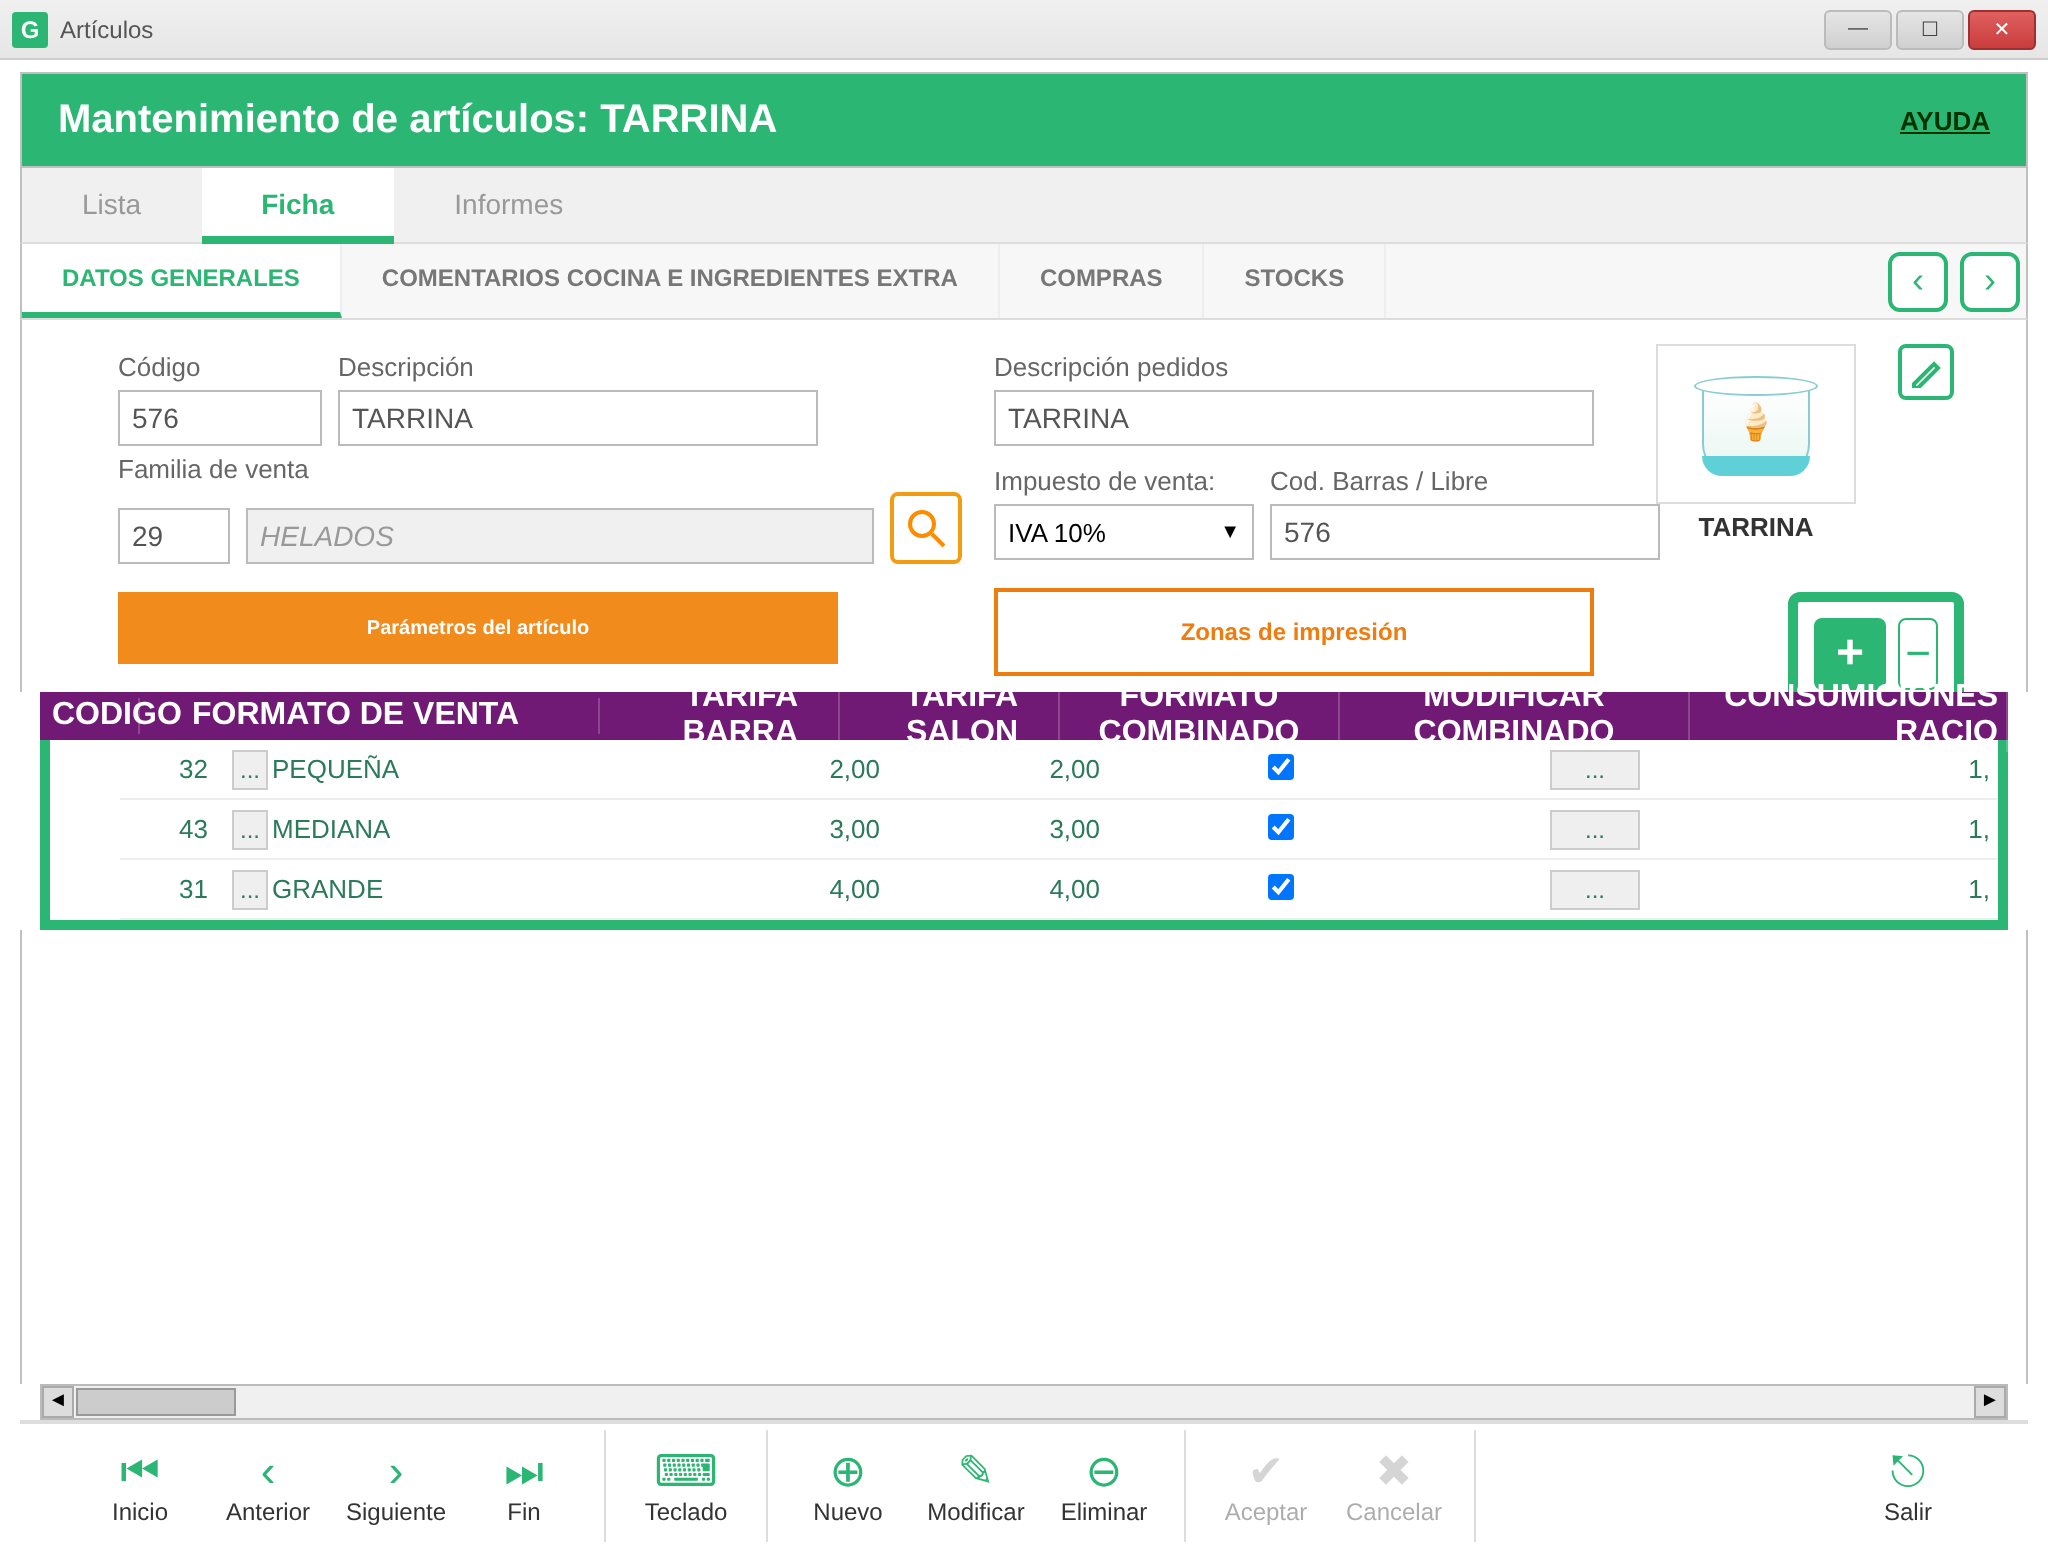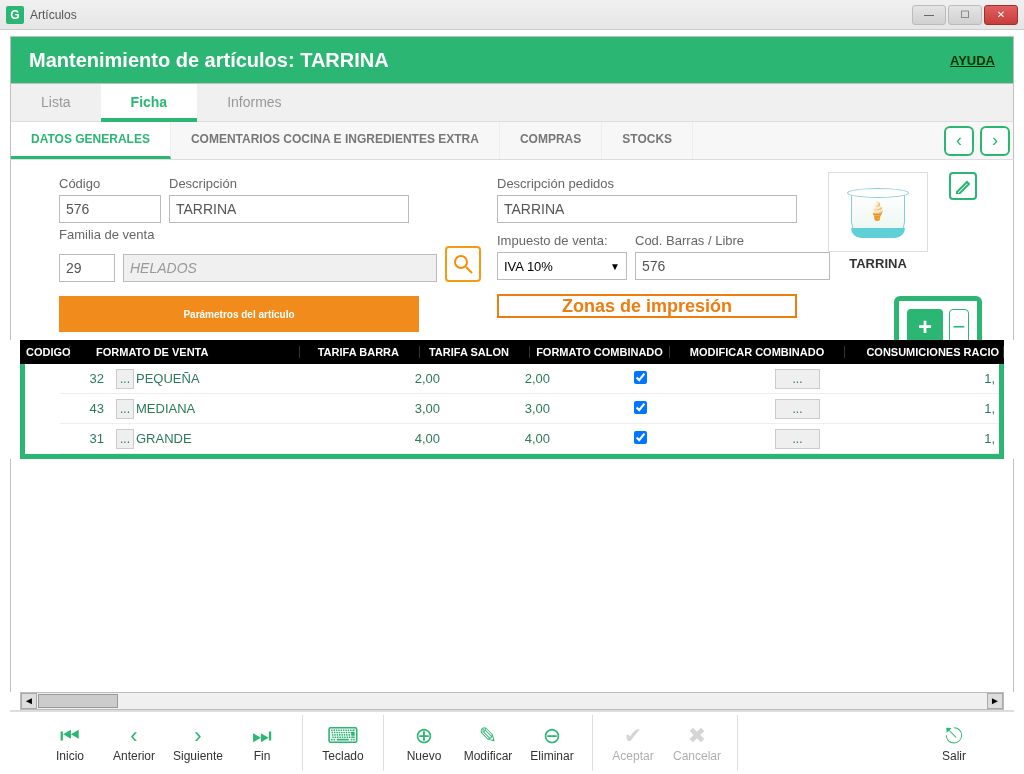--- a/index.html
+++ b/index.html
@@ -37,34 +37,34 @@
   
   .form-area { display:flex; padding:12px 36px 8px 48px; gap:16px; border-left:1px solid #c0c0c0; border-right:1px solid #c0c0c0;}
   .col { display:flex; flex-direction:column; }
   .lbl { font-size:13px; color:#666; margin:4px 0 4px;}
   .inp { height:28px; border:1px solid #bbb; padding:0 6px; font-size:14px; color:#555; background:#fff;}
   .inp.gray { background:#f0f0f0; color:#999; font-style:italic;}
   .row { display:flex; gap:8px; align-items:flex-end;}
   .search-btn { width:36px; height:36px; border:2px solid #f39c12; border-radius:4px; background:#fff; display:flex; align-items:center; justify-content:center; cursor:pointer;}
   .search-btn svg { stroke:#ff8c00;}
   .btn-orange { height:36px; background:#f18b1b; color:#fff; border:none; font-size:10px; font-weight:bold; cursor:pointer;}
-  .btn-outline-orange { height:24px; background:#fff; color:#ee7c0e; border:2px solid #ee7c0e; font-size:18px; font-weight:bold; cursor:pointer;}
+  .btn-outline-orange { height:44px; background:#fff; color:#ee7c0e; border:2px solid #ee7c0e; font-size:12px; font-weight:bold; cursor:pointer;}
   .dropdown { height:28px; border:1px solid #bbb; padding:0 6px; font-size:13px; display:flex; align-items:center; justify-content:space-between; background:#fff; width:130px;}
   .dropdown .caret { font-size:10px;}
   .product-box { width:130px; display:flex; flex-direction:column; align-items:center;}
   .product-img { width:100px; height:80px; border:1px solid #ddd; background:#fff; display:flex; align-items:center; justify-content:center;}
   .product-label { font-size:13px; font-weight:bold; color:#333; margin-top:4px;}
   .edit-img { width:28px; height:28px; border:2px solid #2bb673; border-radius:4px; display:flex; align-items:center; justify-content:center; color:#2bb673; cursor:pointer;}
   .plusminus-box { border:5px solid #2bb673; padding:8px; display:flex; gap:6px; background:#fff; position:absolute; right:42px; top:296px; border-radius:6px;}
   .plus-btn { width:36px; height:36px; background:#2bb673; color:#fff; font-size:24px; font-weight:bold; display:flex; align-items:center; justify-content:center; border-radius:4px; cursor:pointer;}
   .minus-btn { width:20px; height:36px; background:#fff; border:1px solid #2bb673; color:#2bb673; font-size:22px; display:flex; align-items:center; justify-content:center;border-radius:4px;cursor:pointer;}
 
   
   .table-wrap { margin:0 10px; border:5px solid #2bb673; border-top:none; background:#fff; position:relative;}
-  .thead { background:#000000; display:flex; font-size:11px; font-weight:bold; color:#fff; height:24px; align-items:center;}
+  .thead { background:#701a75; display:flex; font-size:16px; font-weight:bold; color:#fff; height:24px; align-items:center;}
   .th { padding:0 6px; border-right:1px solid rgba(255,255,255,0.2);}
   .trow { display:flex; height:30px; align-items:center; font-size:13px; color:#2b7a5a; border-bottom:1px solid #eee; background:#fff;margin-left:35px;}
   .td { padding:0 6px;}
   .cell-btn { background:#efefef; border:1px solid #ccc; padding:0 16px; font-size:12px; height:20px; line-height:18px; display:inline-block;}
   .chk { width:13px; height:13px; }
 
   .col-codigo{width:50px;text-align:right;}
   .col-dots{width:20px;}
   .col-formato{width:210px;}
   .col-barra{width:120px;text-align:right;padding-right:20px;}

